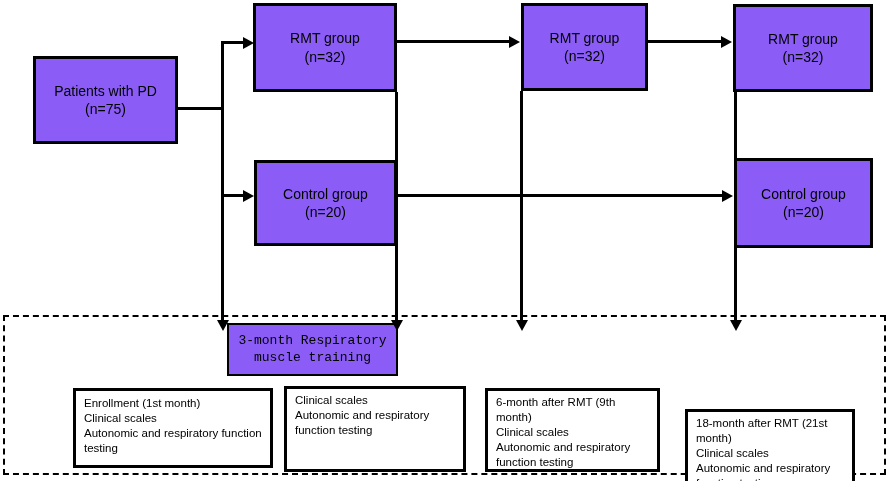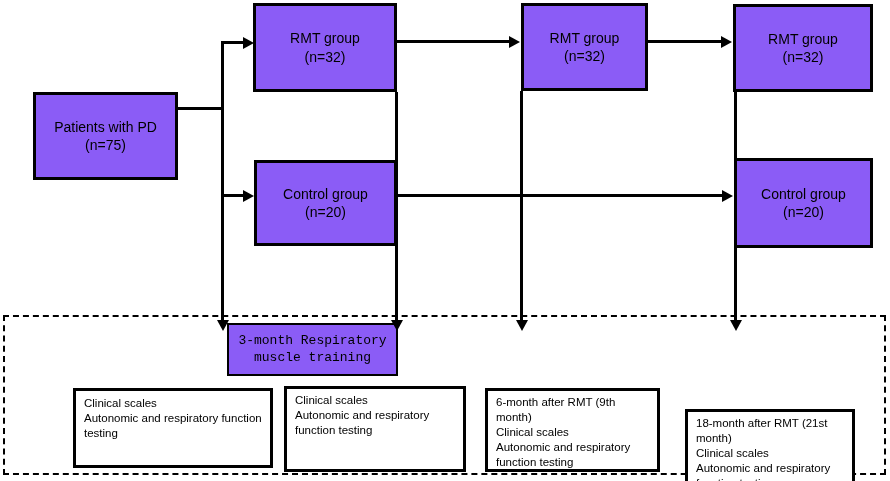--- a/index.html
+++ b/index.html
@@ -18,21 +18,21 @@
     border:3px solid #000;
     background:#8b5cf6;
     display:flex;
     flex-direction:column;
     align-items:center;
     justify-content:center;
     text-align:center;
     font-size:14px;
     line-height:1.32;
   }
-  .node-patients{left:33px;top:56px;width:145px;height:88px;margin-top:36px;}
+  .node-patients{left:33px;top:56px;width:145px;height:88px;}
   .node-rmt1{left:253px;top:3px;width:144px;height:89px;}
   .node-rmt2{left:521px;top:3px;width:127px;height:88px;}
   .node-rmt3{left:733px;top:4px;width:140px;height:88px;}
   .node-ctrl1{left:254px;top:160px;width:143px;height:86px;}
   .node-ctrl2{left:734px;top:158px;width:139px;height:90px;}
   .node-intervention{
     left:227px;top:323px;width:171px;height:53px;
     border-width:2px;font-size:13px;line-height:1.3;
     padding:2px 4px;
     font-family:Liberation Mono, monospace;
@@ -133,20 +133,21 @@
   <div class="node node-ctrl2">
     <div>Control group</div>
     <div>(n=20)</div>
   </div>
 
   <div class="node node-intervention">
     <div>3-month Respiratory muscle training</div>
   </div>
 
   <div class="assess assess-1">
+    <div>Enrollment (1st month)</div>
     <div>Clinical scales</div>
     <div>Autonomic and respiratory function testing</div>
   </div>
 
   <div class="assess assess-2">
     <div>Clinical scales</div>
     <div>Autonomic and respiratory function testing</div>
   </div>
 
   <div class="assess assess-3">

